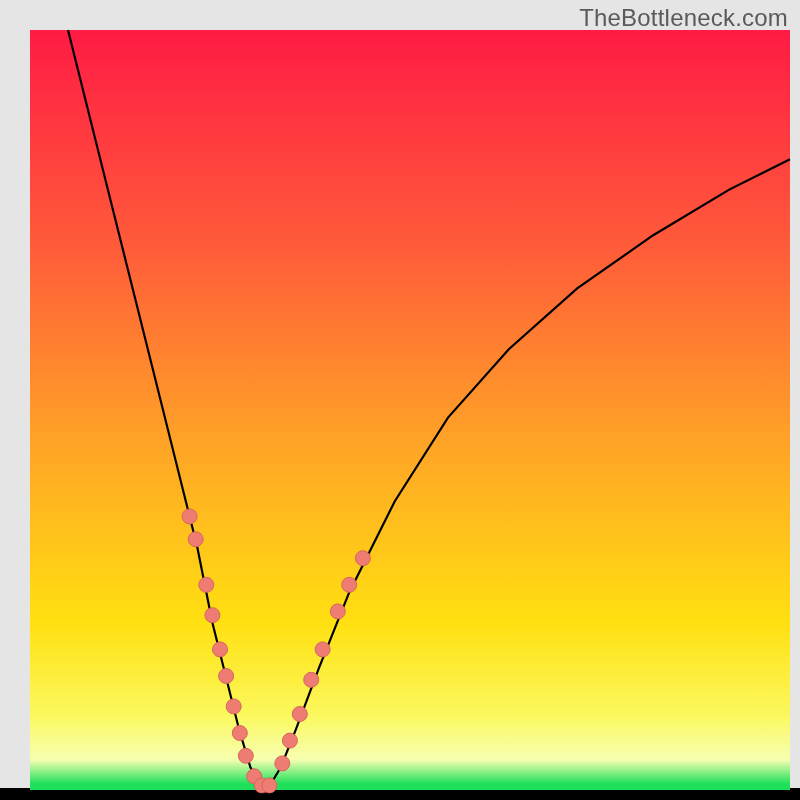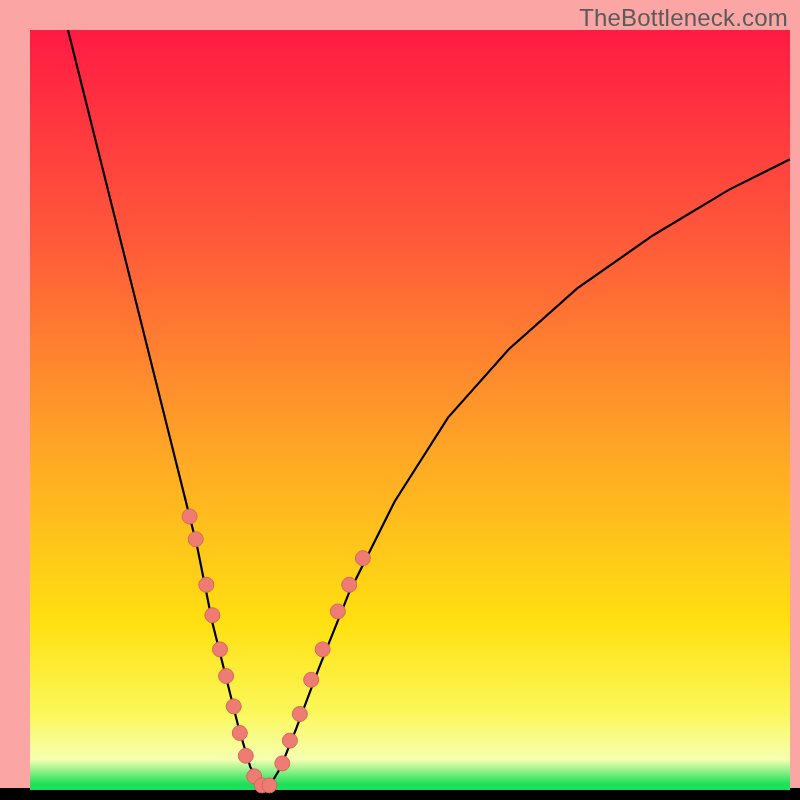--- a/index.html
+++ b/index.html
@@ -8,21 +8,21 @@
     width: 800px;
     height: 800px;
     overflow: hidden;
     background: #000;
     font-family: Arial, Helvetica, sans-serif;
   }
   .frame {
     position: relative;
     width: 800px;
     height: 788px;
-    background: #fca5a5;
+    background: #e5e5e5;
   }
   .plot-area {
     position: absolute;
     left: 30px;
     top: 30px;
     width: 760px;
     height: 760px;
     
     background: linear-gradient(
       to bottom,

